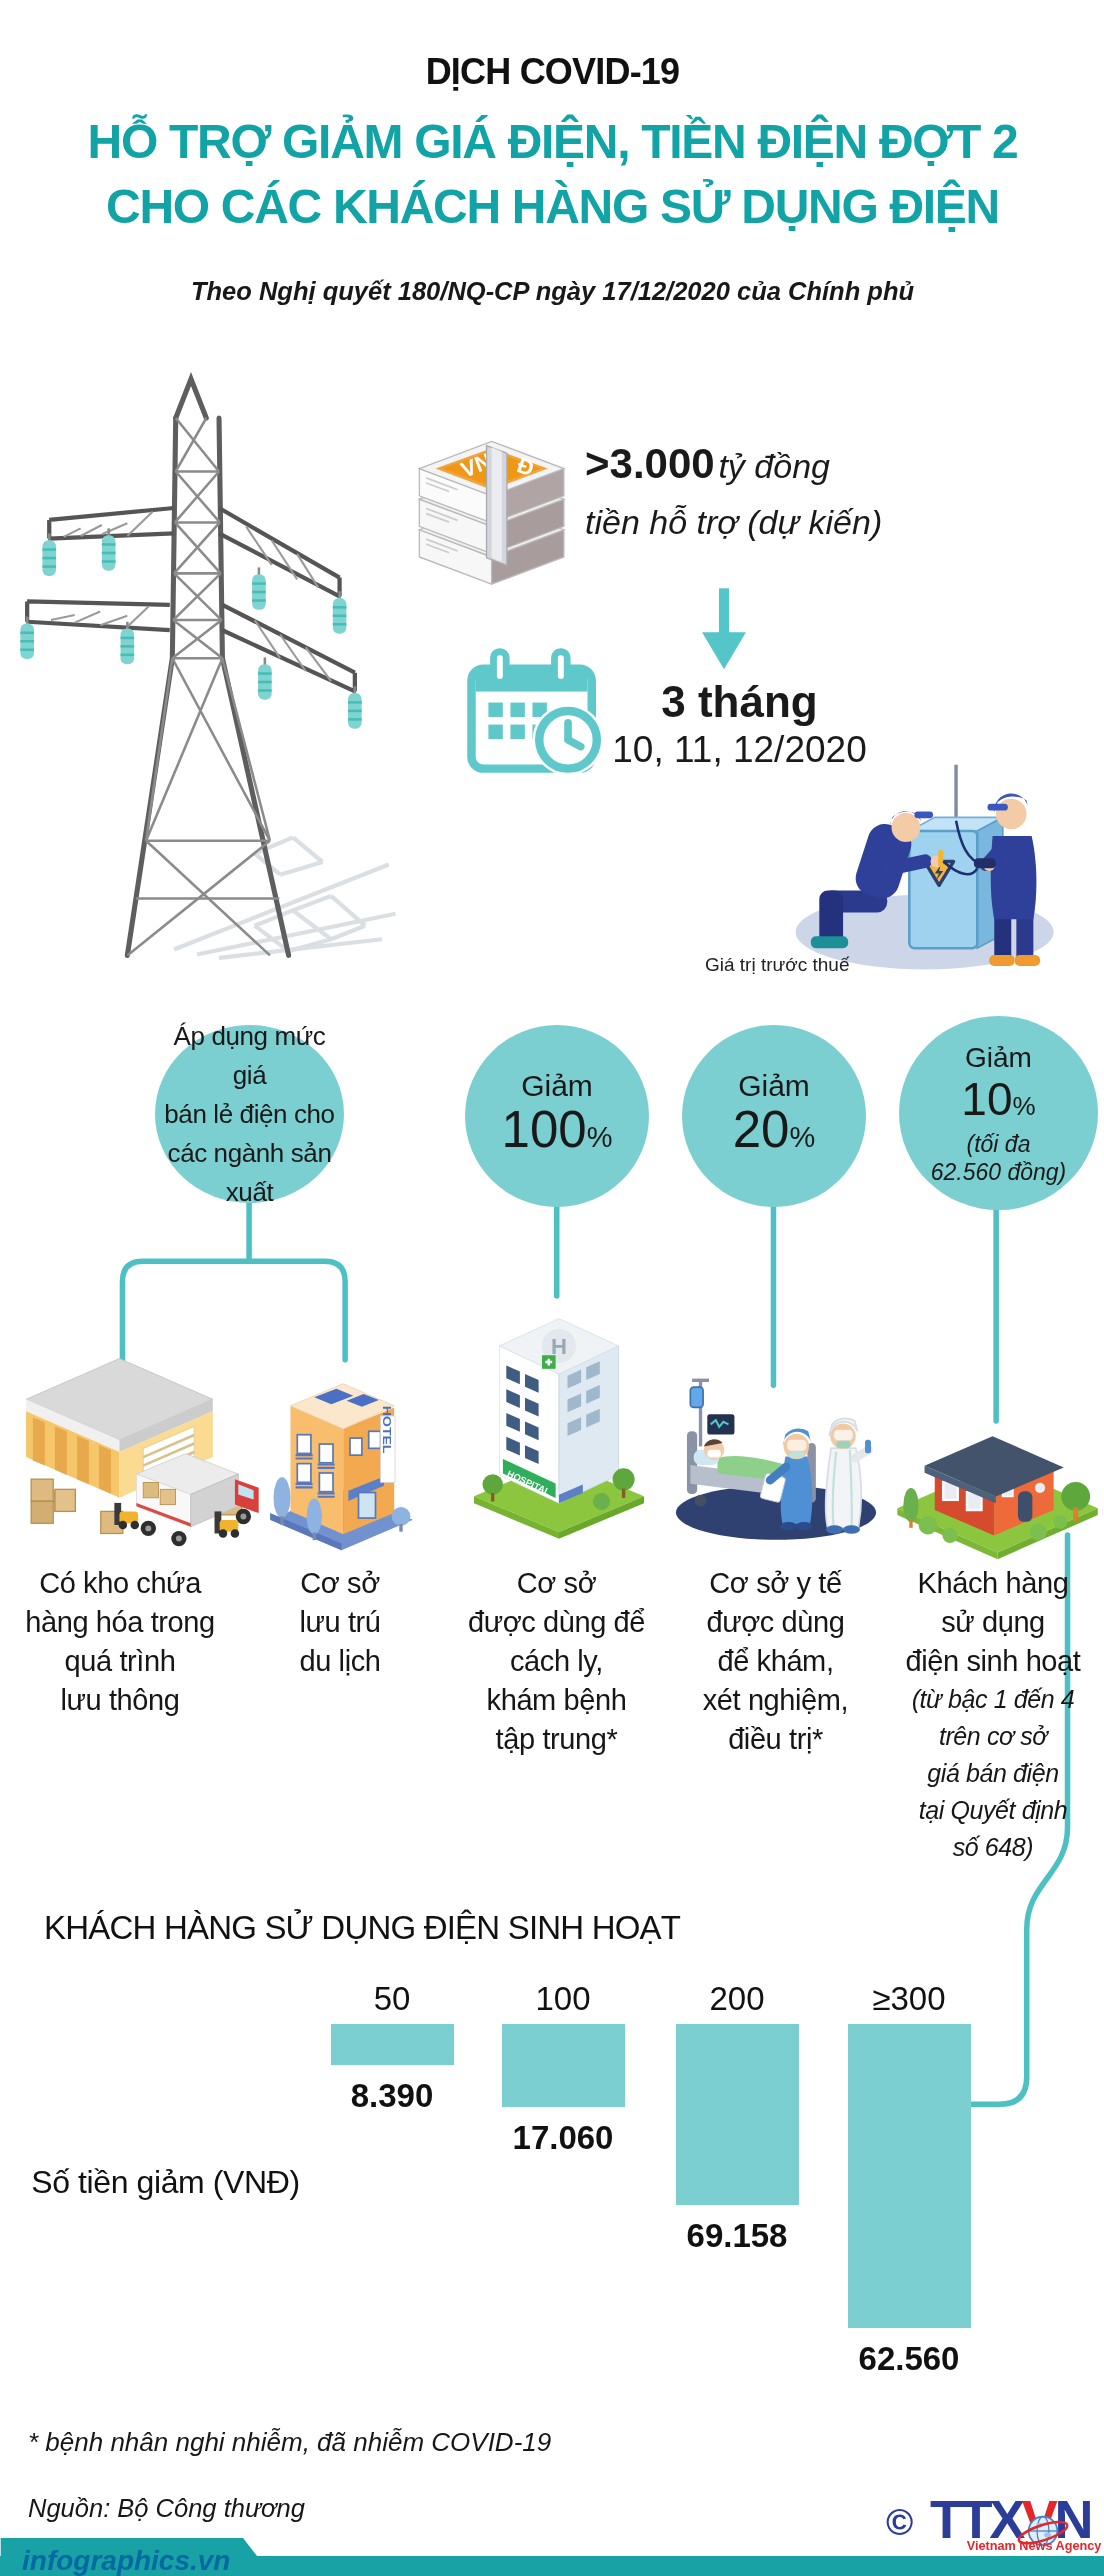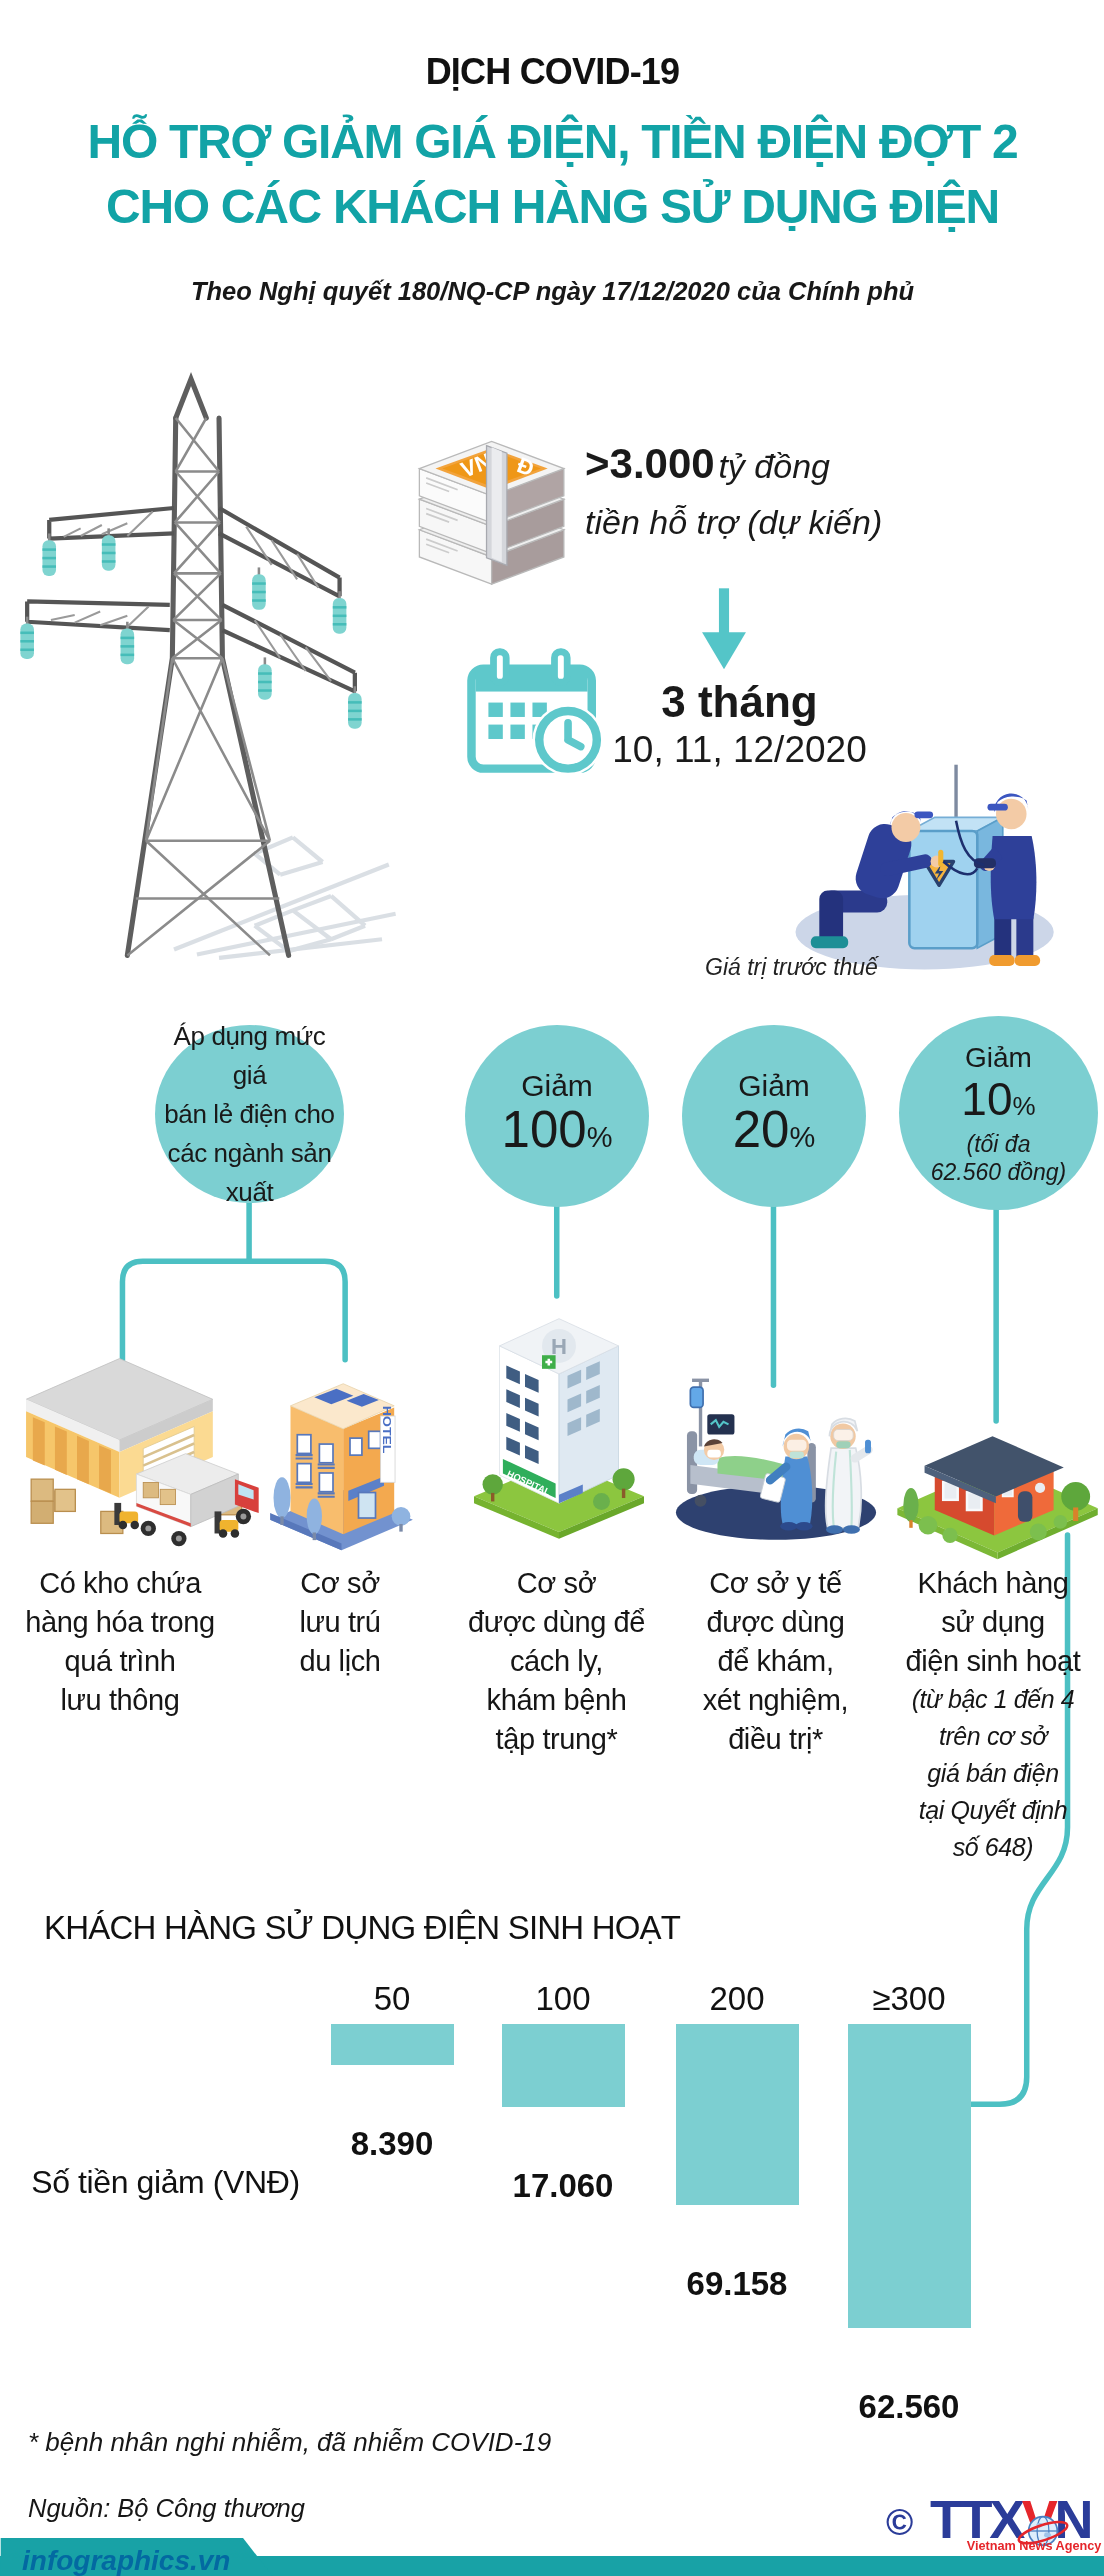--- a/index.html
+++ b/index.html
@@ -12,37 +12,37 @@
   .title{left:0;top:109px;width:1105px;font-size:48px;line-height:65px;font-weight:700;
          letter-spacing:-1.3px;color:#12a3a6;}
   .subtitle{left:0;top:277px;width:1105px;font-size:25.5px;font-style:italic;font-weight:700;color:#181818;}
   
   .amount{left:585px;top:440px;width:340px;line-height:48px;}
   .amount .big{font-size:42px;font-weight:800;margin-top:6px;}
   .amount .it{font-size:34px;font-style:italic;}
   .duration{left:591px;top:678px;width:297px;line-height:48px;}
   .duration .big{font-size:44px;font-weight:800;}
   .duration .months{font-size:37px;}
-  .pretax{left:705px;top:954px;width:238px;font-size:23px;font-style:italic;color:#222;}
+  .pretax{left:705px;top:954px;width:238px;font-size:19px;color:#222;}
   
   .circle{border-radius:50%;background:#7ccfd1;display:flex;flex-direction:column;
           align-items:center;justify-content:center;color:#191919;}
   .c-lines{font-size:26px;line-height:39px;letter-spacing:-0.4px;}
   .c-label{font-size:30px;line-height:34px;}
   .c-num{font-size:51px;line-height:53px;}
   .c-num .pct{font-size:29px;}
   .c-note{font-size:23px;font-style:italic;line-height:28px;}
   
   .cap{font-size:29px;line-height:39px;letter-spacing:-0.4px;color:#161616;}
   .cap .note{font-style:italic;font-size:25px;line-height:37px;}
   
   .chart-title{left:44px;top:1909px;width:646px;font-size:33px;letter-spacing:-0.8px;color:#111;}
   .rowlabel{font-size:32px;letter-spacing:-0.4px;line-height:39px;color:#111;}
   .colhead{font-size:33px;color:#111;}
-  .barcol{display:flex;flex-direction:column;align-items:center;gap:48px;}
+  .barcol{display:flex;flex-direction:column;align-items:center;}
   .bar{width:123px;background:#7ccfd1;}
   .barval{font-size:33px;font-weight:700;margin-top:12px;color:#111;}
   
   .footnote{left:28px;top:2427px;width:765px;font-size:26px;font-style:italic;color:#161616;}
   .source{left:28px;top:2494px;width:595px;font-size:25.5px;font-style:italic;font-weight:400;color:#161616;}
   .strip{left:0;top:2556px;width:1105px;height:19.5px;background:#18a2a6;}
   .site{left:22px;top:2545px;width:340px;color:#0369a1;font-size:28px;font-style:italic;font-weight:700;z-index:5;}
   .logo-c{left:886px;top:2502px;font-size:37px;font-weight:700;color:#2b3c99;}
   .logo-txt{left:930px;top:2495px;font-size:54px;font-weight:800;letter-spacing:-3.4px;line-height:49px;color:#2b3c99;}
   .logo-txt .red{color:#e5262b;}

